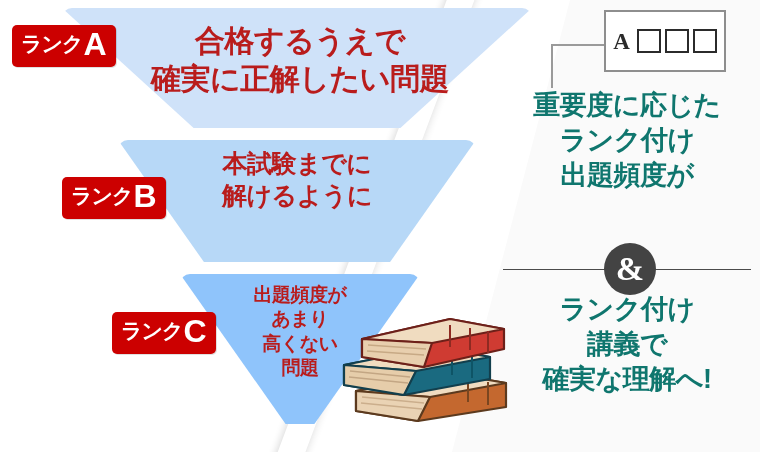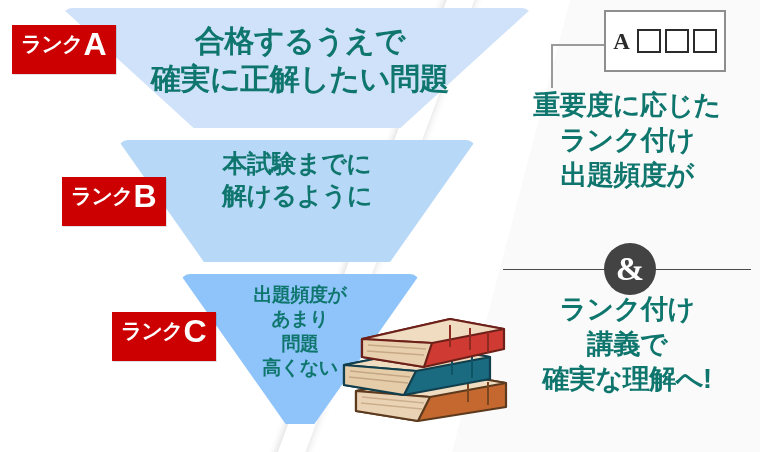--- a/index.html
+++ b/index.html
@@ -81,23 +81,23 @@
     border-radius: 10px;
   }
 
   
   .badge {
     position: absolute;
     display: flex;
     align-items: center;
     justify-content: center;
     background: #cc0000;
-    border-radius: 0;
+    border-radius: 5px;
     color: #ffffff;
-    padding: 2px 9px 15px 9px;
+    padding: 2px 9px 8px 9px;
     box-shadow: 1px 1px 0 rgba(0,0,0,0.12);
     white-space: nowrap;
   }
   .badge .bsmall {
     font-size: 21px;
     font-weight: 700;
     letter-spacing: -1px;
     line-height: 1;
   }
   .badge .bletter {
@@ -108,21 +108,21 @@
     position: relative;
     top: 1px;
   }
   .badge.a { left: 12px; top: 25px; }
   .badge.b { left: 62px; top: 177px; }
   .badge.c { left: 112px; top: 312px; }
 
   
   .ftext {
     position: absolute;
-    color: #0f766e;
+    color: #b91c1c;
     font-weight: 700;
     text-align: center;
     letter-spacing: -0.5px;
   }
   .ftext div { white-space: nowrap; }
   .ftext.a {
     left: 140px;
     top: 22px;
     width: 320px;
     font-size: 30px;
@@ -259,22 +259,22 @@
     </div>
 
     <div class="ftext b">
       <div>本試験までに</div>
       <div>解けるように</div>
     </div>
 
     <div class="ftext c">
       <div>出題頻度が</div>
       <div>あまり</div>
+      <div>高くない</div>
       <div>問題</div>
-      <div>高くない</div>
     </div>
 
     <div class="badge a">
       <span class="bsmall">ランク</span>
       <span class="bletter">A</span>
     </div>
 
     <div class="badge b">
       <span class="bsmall">ランク</span>
       <span class="bletter">B</span>

